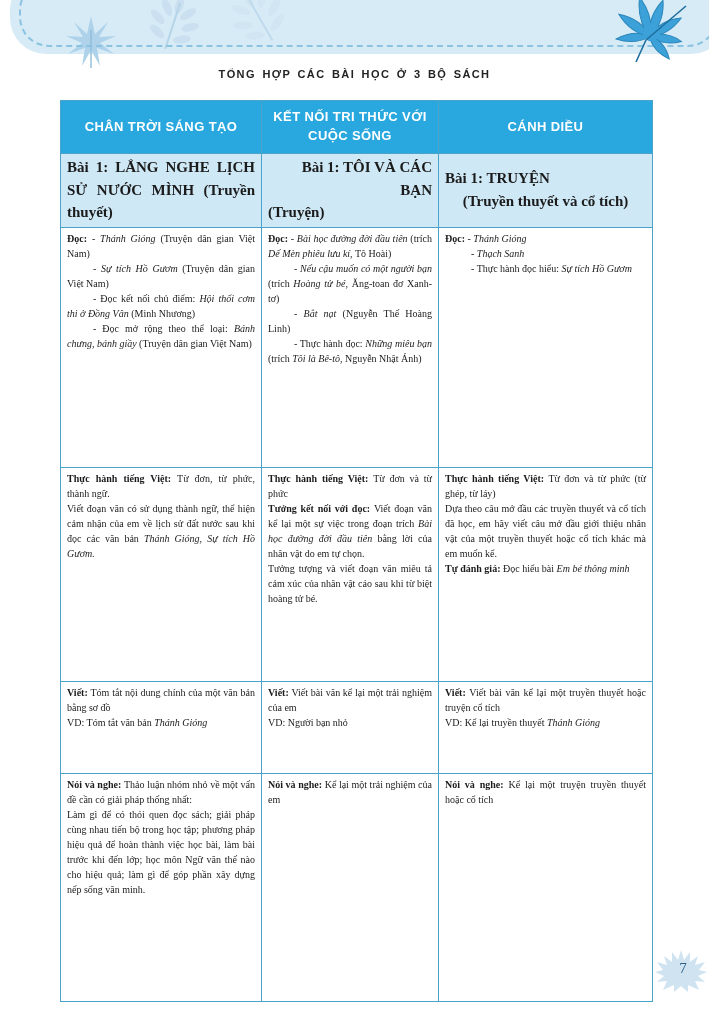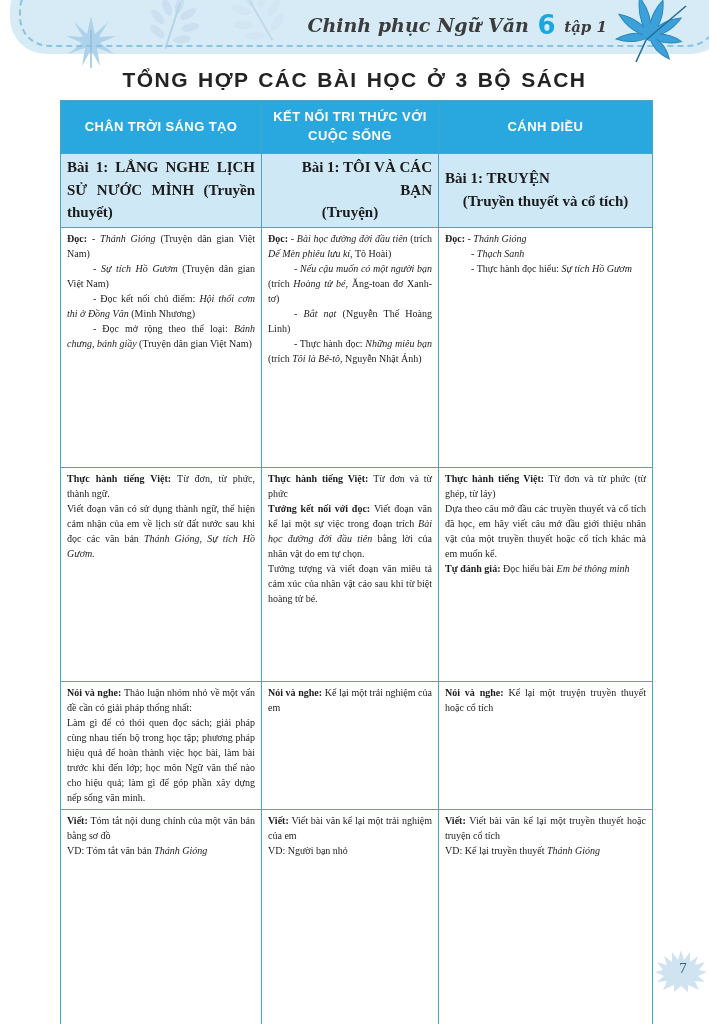--- a/index.html
+++ b/index.html
@@ -23,21 +23,21 @@
   }
   .banner-title .num{
     font-family:"DejaVu Sans",sans-serif;font-style:normal;
     color:var(--accent,#19a7e3);font-size:26px;vertical-align:-2px;padding:0 2px;
   }
   .banner-title .tap{font-size:15px;}
   .leaf{position:absolute;}
   
   .page-title{
     position:absolute;top:68px;left:0;width:100%;text-align:center;margin:0;
-    font-family:"Liberation Sans",sans-serif;font-weight:bold;font-size:21px;
+    font-family:"Liberation Sans",sans-serif;font-weight:bold;font-size:11px;
     letter-spacing:1.4px;word-spacing:2px;color:#232323;
   }
   
   table.books{
     position:absolute;left:60px;top:100px;width:592px;
     border-collapse:collapse;table-layout:fixed;
   }
   col.c1{width:201px}col.c2{width:177px}col.c3{width:214px}
   th,td{border:1.5px solid var(--border,#4ba3c9);}
   th{
@@ -94,26 +94,20 @@
         <ellipse cx="25" cy="16" rx="4" ry="10" transform="rotate(-40 25 16)"></ellipse>
       <ellipse cx="49" cy="16" rx="4" ry="10" transform="rotate(40 49 16)"></ellipse>
         <ellipse cx="19" cy="30" rx="4" ry="10" transform="rotate(-60 19 30)"></ellipse>
       <ellipse cx="55" cy="30" rx="4" ry="10" transform="rotate(60 55 30)"></ellipse>
         <ellipse cx="24" cy="45" rx="4" ry="10" transform="rotate(-65 24 45)"></ellipse>
       <ellipse cx="50" cy="45" rx="4" ry="10" transform="rotate(65 50 45)"></ellipse>
     </g>
     <line x1="37" y1="7" x2="37" y2="58" stroke="#bfdaec" stroke-width="2" transform="rotate(-30 37 31)"></line>
   </svg>
 
-  <div class="banner-title">
-    <span>Chinh phục</span>
-    <span>Ngữ Văn</span>
-    <span class="num">6</span>
-    <span class="tap">tập 1</span>
-  </div>
 </div>
 
 <svg class="leaf" style="left:598px;top:-4px" width="104" height="80" viewBox="0 0 104 80">
   <g transform="translate(52,40) rotate(20)" fill="#3ba1d8" stroke="#2b86ba" stroke-width="1">
     <path transform="rotate(-115)" d="M0,2 Q8,-16 0,-34 Q-8,-16 0,2 Z"></path>
     <path transform="rotate(-75)" d="M0,2 Q9,-18 0,-38 Q-9,-18 0,2 Z"></path>
     <path transform="rotate(-35)" d="M0,2 Q9,-19 0,-40 Q-9,-19 0,2 Z"></path>
     <path transform="rotate(0)" d="M0,2 Q9,-18 0,-38 Q-9,-18 0,2 Z"></path>
     <path transform="rotate(40)" d="M0,2 Q9,-17 0,-36 Q-9,-17 0,2 Z"></path>
     <path transform="rotate(80)" d="M0,2 Q8,-15 0,-32 Q-8,-15 0,2 Z"></path>
@@ -139,21 +133,21 @@
       <th>CÁNH DIỀU</th>
     </tr>
   </thead>
   <tbody>
       <tr class="bai-row">
         <td>
           <p style="text-align: justify;"><span class="b">Bài 1: LẮNG NGHE LỊCH SỬ NƯỚC MÌNH (Truyền thuyết)</span></p>
         </td>
         <td>
           <p style="text-align: right;"><span class="b">Bài 1: TÔI VÀ CÁC BẠN</span></p>
-          <p style="text-align: center;"><span class="b">(Truyện)</span></p>
+          <p style=""><span class="b">(Truyện)</span></p>
         </td>
         <td>
           <p style=""><span class="b">Bài 1: TRUYỆN</span></p>
           <p style="text-align: center;"><span class="b">(Truyền thuyết và cổ tích)</span></p>
         </td>
       </tr>
       <tr>
         <td>
           <p><span class="b">Đọc: </span><span>- </span><span class="i">Thánh Gióng</span><span> (Truyện dân gian Việt Nam)</span></p>
           <p class="ind"><span>- </span><span class="i">Sự tích Hồ Gươm</span><span> (Truyện dân gian Việt Nam)</span></p>
@@ -183,42 +177,42 @@
           <p><span>Tưởng tượng và viết đoạn văn miêu tả cảm xúc của nhân vật cáo sau khi từ biệt hoàng tử bé.</span></p>
         </td>
         <td>
           <p><span class="b">Thực hành tiếng Việt: </span><span>Từ đơn và từ phức (từ ghép, từ láy)</span></p>
           <p><span>Dựa theo câu mở đầu các truyền thuyết và cổ tích đã học, em hãy viết câu mở đầu giới thiệu nhân vật của một truyền thuyết hoặc cổ tích khác mà em muốn kể.</span></p>
           <p><span class="b">Tự đánh giá: </span><span>Đọc hiểu bài </span><span class="i">Em bé thông minh</span></p>
         </td>
       </tr>
       <tr>
         <td>
+          <p><span class="b">Viết: </span><span>Tóm tắt nội dung chính của một văn bản bằng sơ đồ</span></p>
+          <p><span>VD: Tóm tắt văn bản </span><span class="i">Thánh Gióng</span></p>
+        </td>
+        <td>
+          <p><span class="b">Viết: </span><span>Viết bài văn kể lại một trải nghiệm của em</span></p>
+          <p><span>VD: Người bạn nhỏ</span></p>
+        </td>
+        <td>
+          <p><span class="b">Viết: </span><span>Viết bài văn kể lại một truyền thuyết hoặc truyện cổ tích</span></p>
+          <p><span>VD: Kể lại truyền thuyết </span><span class="i">Thánh Gióng</span></p>
+        </td>
+      </tr>
+      <tr>
+        <td>
           <p><span class="b">Nói và nghe: </span><span>Thảo luận nhóm nhỏ về một vấn đề cần có giải pháp thống nhất:</span></p>
           <p><span>Làm gì để có thói quen đọc sách; giải pháp cùng nhau tiến bộ trong học tập; phương pháp hiệu quả để hoàn thành việc học bài, làm bài trước khi đến lớp; học môn Ngữ văn thế nào cho hiệu quả; làm gì để góp phần xây dựng nếp sống văn minh.</span></p>
         </td>
         <td>
           <p><span class="b">Nói và nghe: </span><span>Kể lại một trải nghiệm của em</span></p>
         </td>
         <td>
           <p><span class="b">Nói và nghe: </span><span>Kể lại một truyện truyền thuyết hoặc cổ tích</span></p>
-        </td>
-      </tr>
-      <tr>
-        <td>
-          <p><span class="b">Viết: </span><span>Tóm tắt nội dung chính của một văn bản bằng sơ đồ</span></p>
-          <p><span>VD: Tóm tắt văn bản </span><span class="i">Thánh Gióng</span></p>
-        </td>
-        <td>
-          <p><span class="b">Viết: </span><span>Viết bài văn kể lại một trải nghiệm của em</span></p>
-          <p><span>VD: Người bạn nhỏ</span></p>
-        </td>
-        <td>
-          <p><span class="b">Viết: </span><span>Viết bài văn kể lại một truyền thuyết hoặc truyện cổ tích</span></p>
-          <p><span>VD: Kể lại truyền thuyết </span><span class="i">Thánh Gióng</span></p>
         </td>
       </tr>
     </tbody>
 </table>
 
 <div class="page-num-wrap">
   <svg width="52" height="44" viewBox="0 0 52 44">
     <path fill="#cfe3f1" d="M26 2 L29 12 L35 4 L35 14 L43 8 L40 17 L50 14 L44 22 L52 24 L43 28 L50 34 L40 33 L44 42 L33 37 L33 44 L26 38 L19 44 L19 37 L8 42 L12 33 L2 34 L9 28 L0 24 L8 22 L2 14 L12 17 L9 8 L17 14 L17 4 L23 12 Z"></path>
   </svg>
   <span class="num">7</span>

